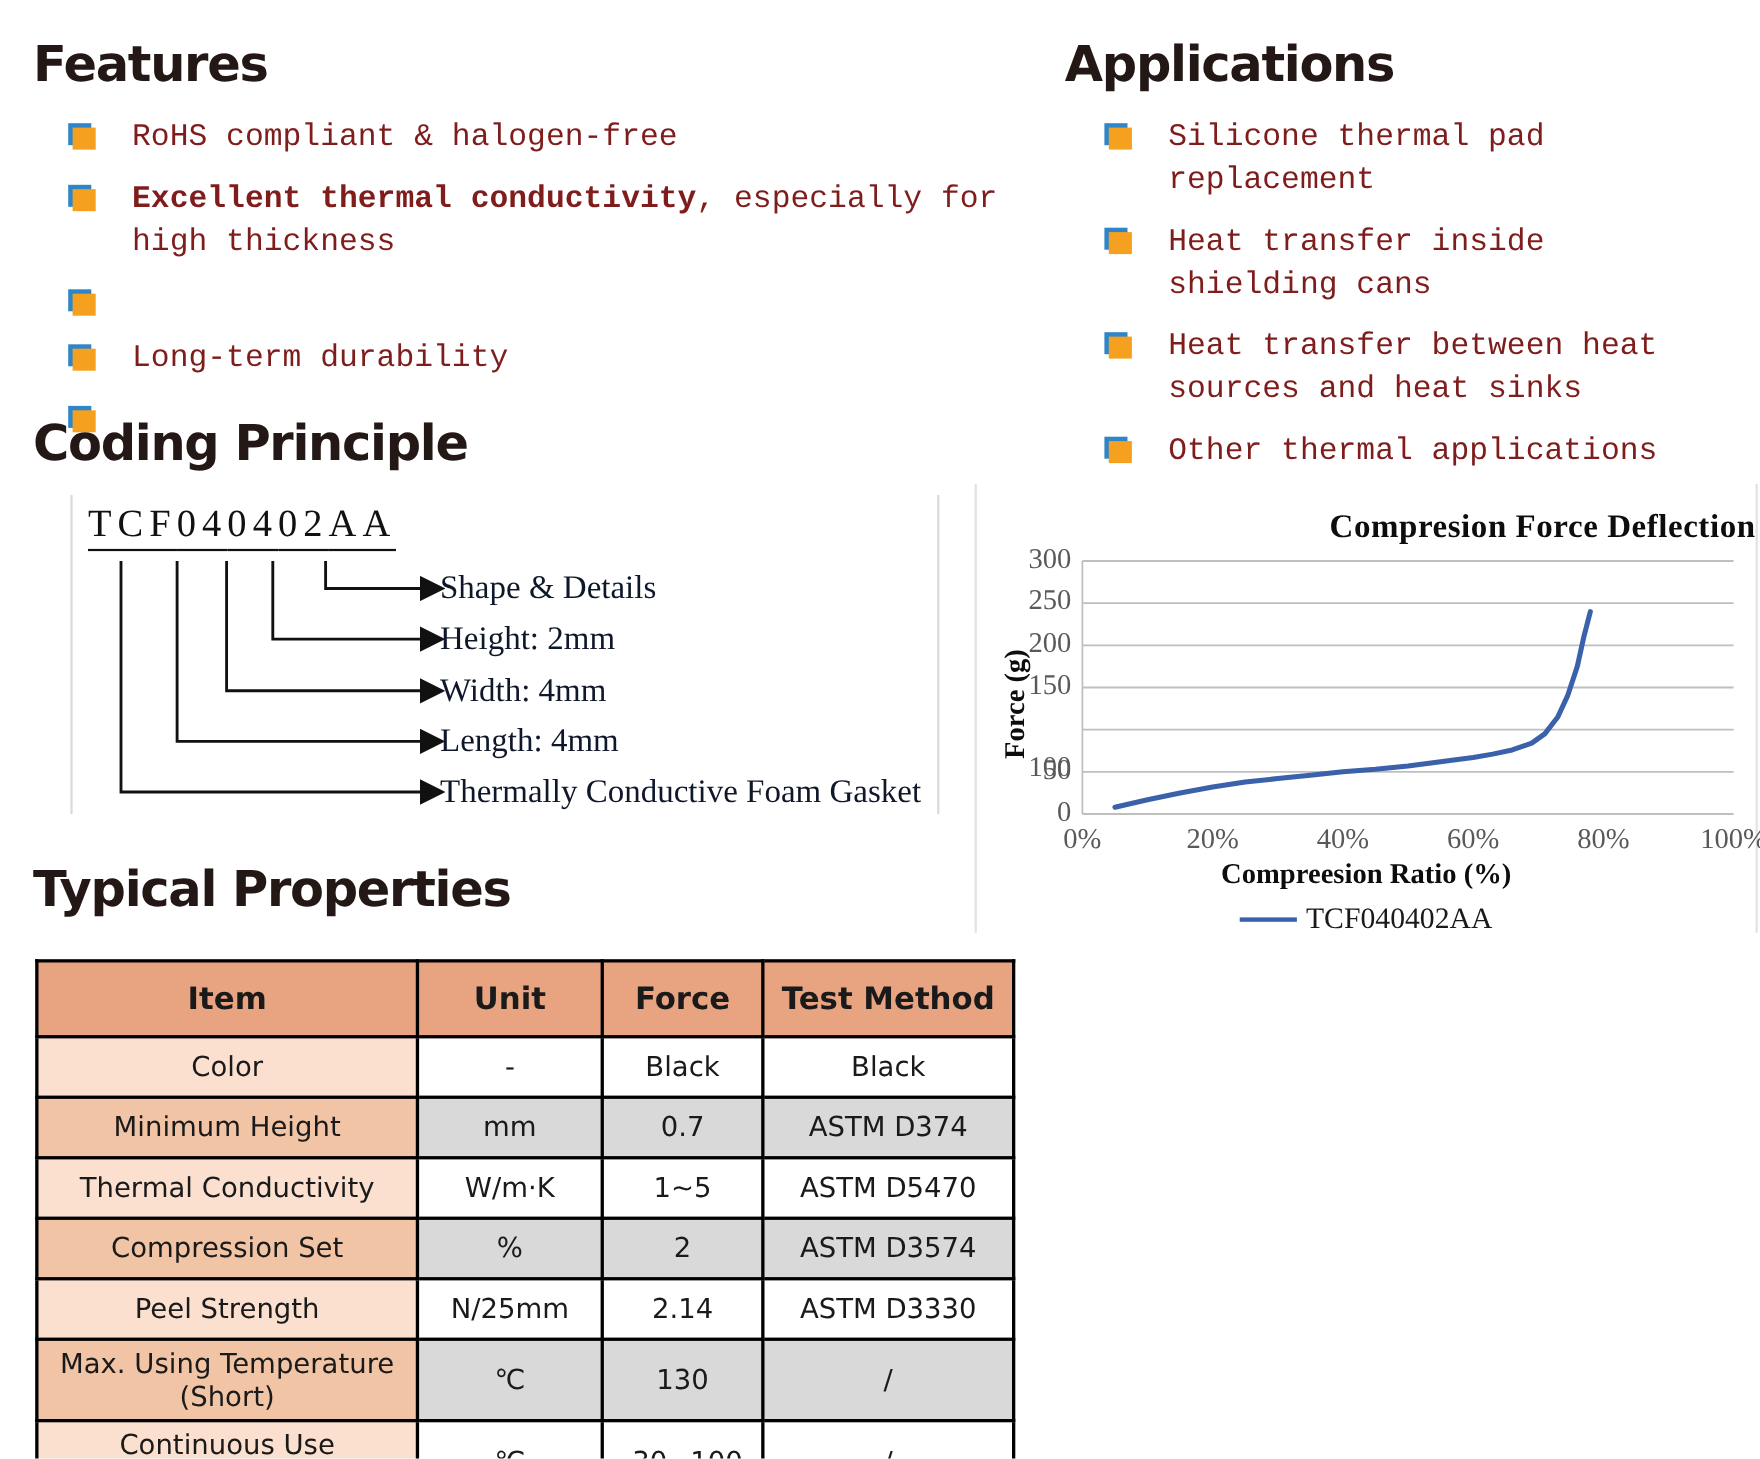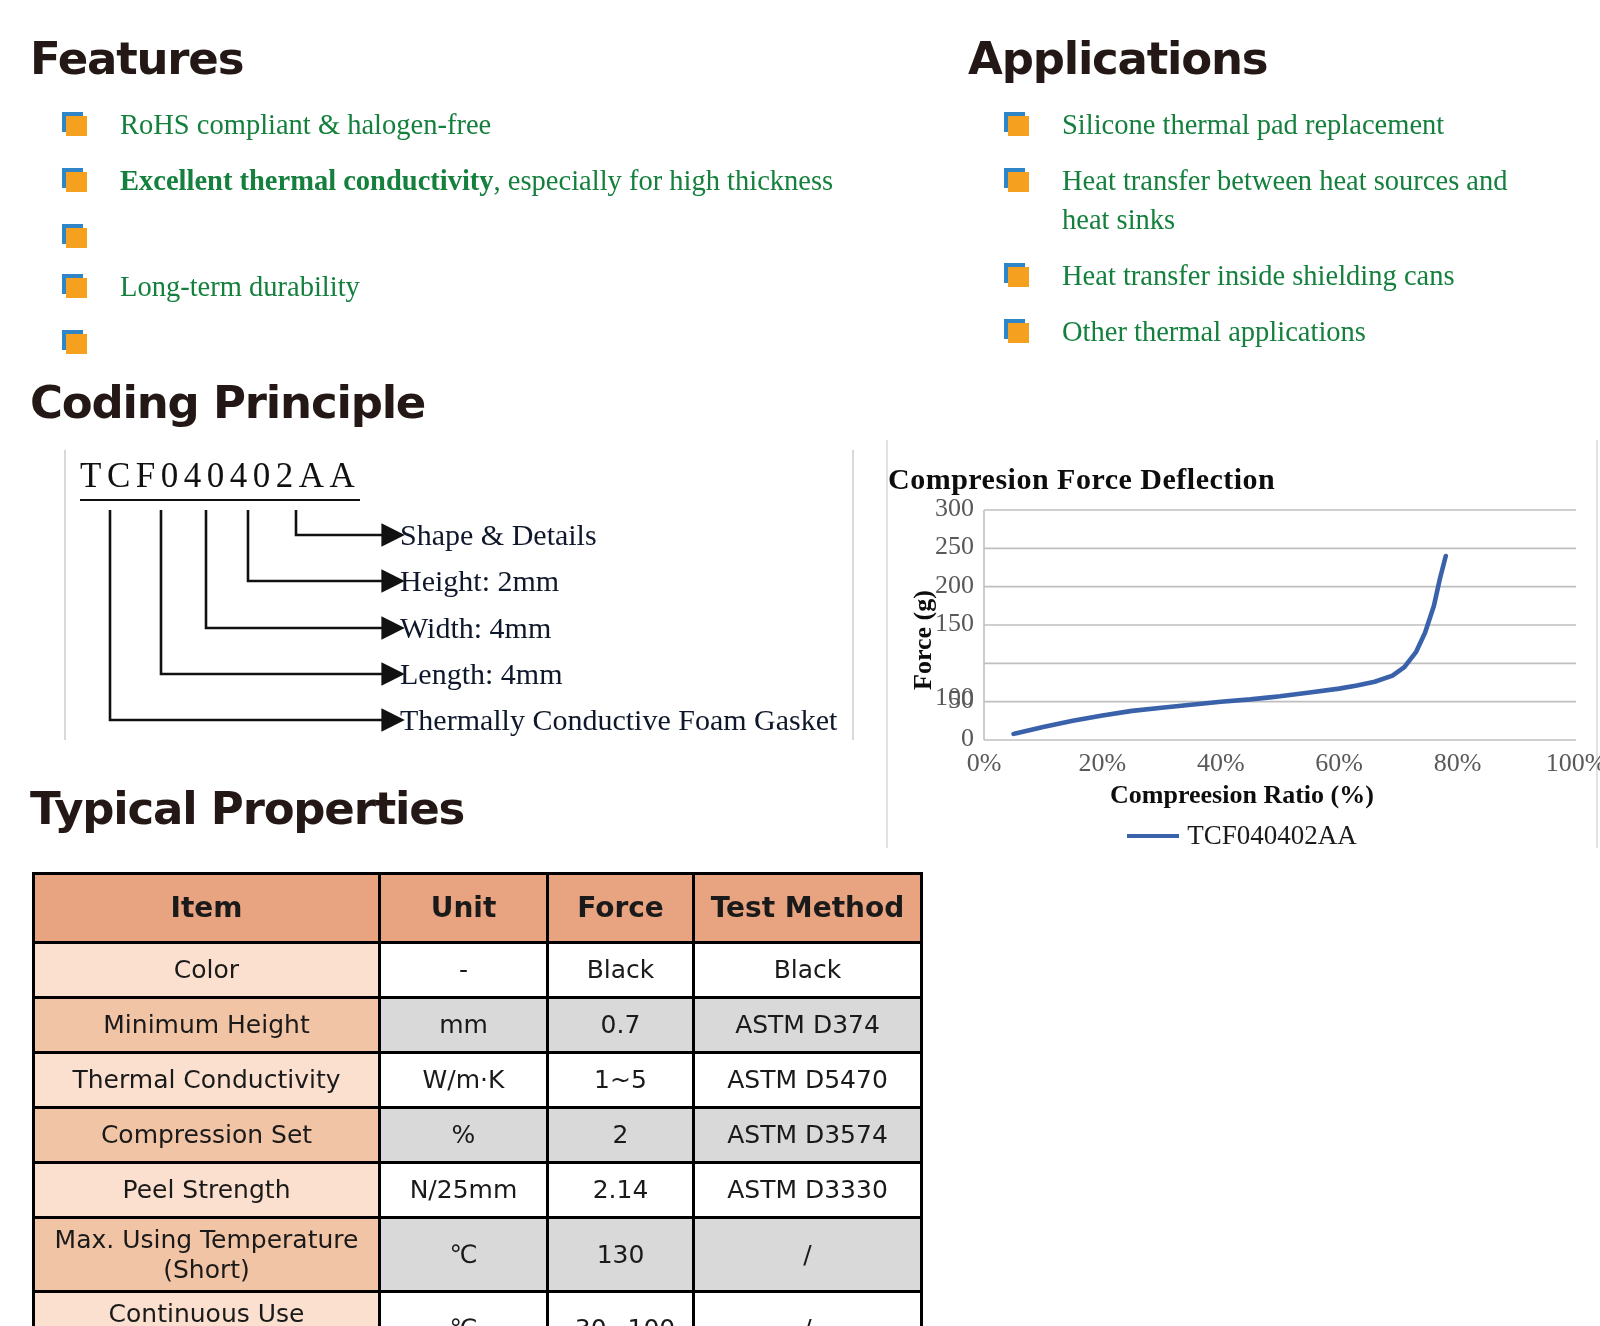--- a/index.html
+++ b/index.html
@@ -50,24 +50,24 @@
     background: #2e86c8;
   }
   .bullet-marker::after {
     content: "";
     position: absolute;
     left: 4px; top: 4px;
     width: 21px; height: 20px;
     background: #f5a01e;
   }
   .bullet-text {
-    font-family: Liberation Serif, serif;
+    font-family: Liberation Mono, monospace;
     font-size: 28.5px;
     line-height: 1.37;
-    color: #15803d;
+    color: #7f1d1d;
     padding-left: 30px;
   }
   .bullet-text b { font-weight: bold; }
 
   
   #coding-box {
     border-left: 2px solid #d9d9d9;
     border-right: 2px solid #d9d9d9;
     box-sizing: border-box;
   }
@@ -93,21 +93,21 @@
   
   #chart-panel {
     border-left: 2px solid #e2e2e2;
     border-right: 2px solid #e2e2e2;
     box-sizing: border-box;
     background: #fff;
   }
   #chart-title {
     position: absolute;
     width: 100%;
-    text-align: left;
+    text-align: right;
     top: 22px;
     font-family: "Liberation Serif", serif;
     font-weight: bold;
     font-size: 30px;
     color: #0d0d0d;
     letter-spacing: 0.5px;
   }
   .axis-tick {
     position: absolute;
     font-family: "Liberation Serif", serif;
@@ -220,25 +220,25 @@
 
 <div class="abs section-heading" style="left:968px; top:36px;">Applications</div>
 
 <ul class="abs bullet-list" id="applications-list" style="left:1004px; top:105px; width:530px;">
     <li class="bullet-item">
       <span class="bullet-marker"></span>
       <span class="bullet-text">Silicone thermal pad replacement</span>
     </li>
     <li class="bullet-item">
       <span class="bullet-marker"></span>
+      <span class="bullet-text">Heat transfer inside shielding cans</span>
+    </li>
+    <li class="bullet-item">
+      <span class="bullet-marker"></span>
       <span class="bullet-text">Heat transfer between heat sources and heat sinks</span>
-    </li>
-    <li class="bullet-item">
-      <span class="bullet-marker"></span>
-      <span class="bullet-text">Heat transfer inside shielding cans</span>
     </li>
     <li class="bullet-item">
       <span class="bullet-marker"></span>
       <span class="bullet-text">Other thermal applications</span>
     </li>
   </ul>
 
 <div class="abs section-heading" style="left:30px; top:380px;">Coding Principle</div>
 
 <div class="abs" id="coding-box" style="left:64px; top:450px; width:790px; height:290px;">

